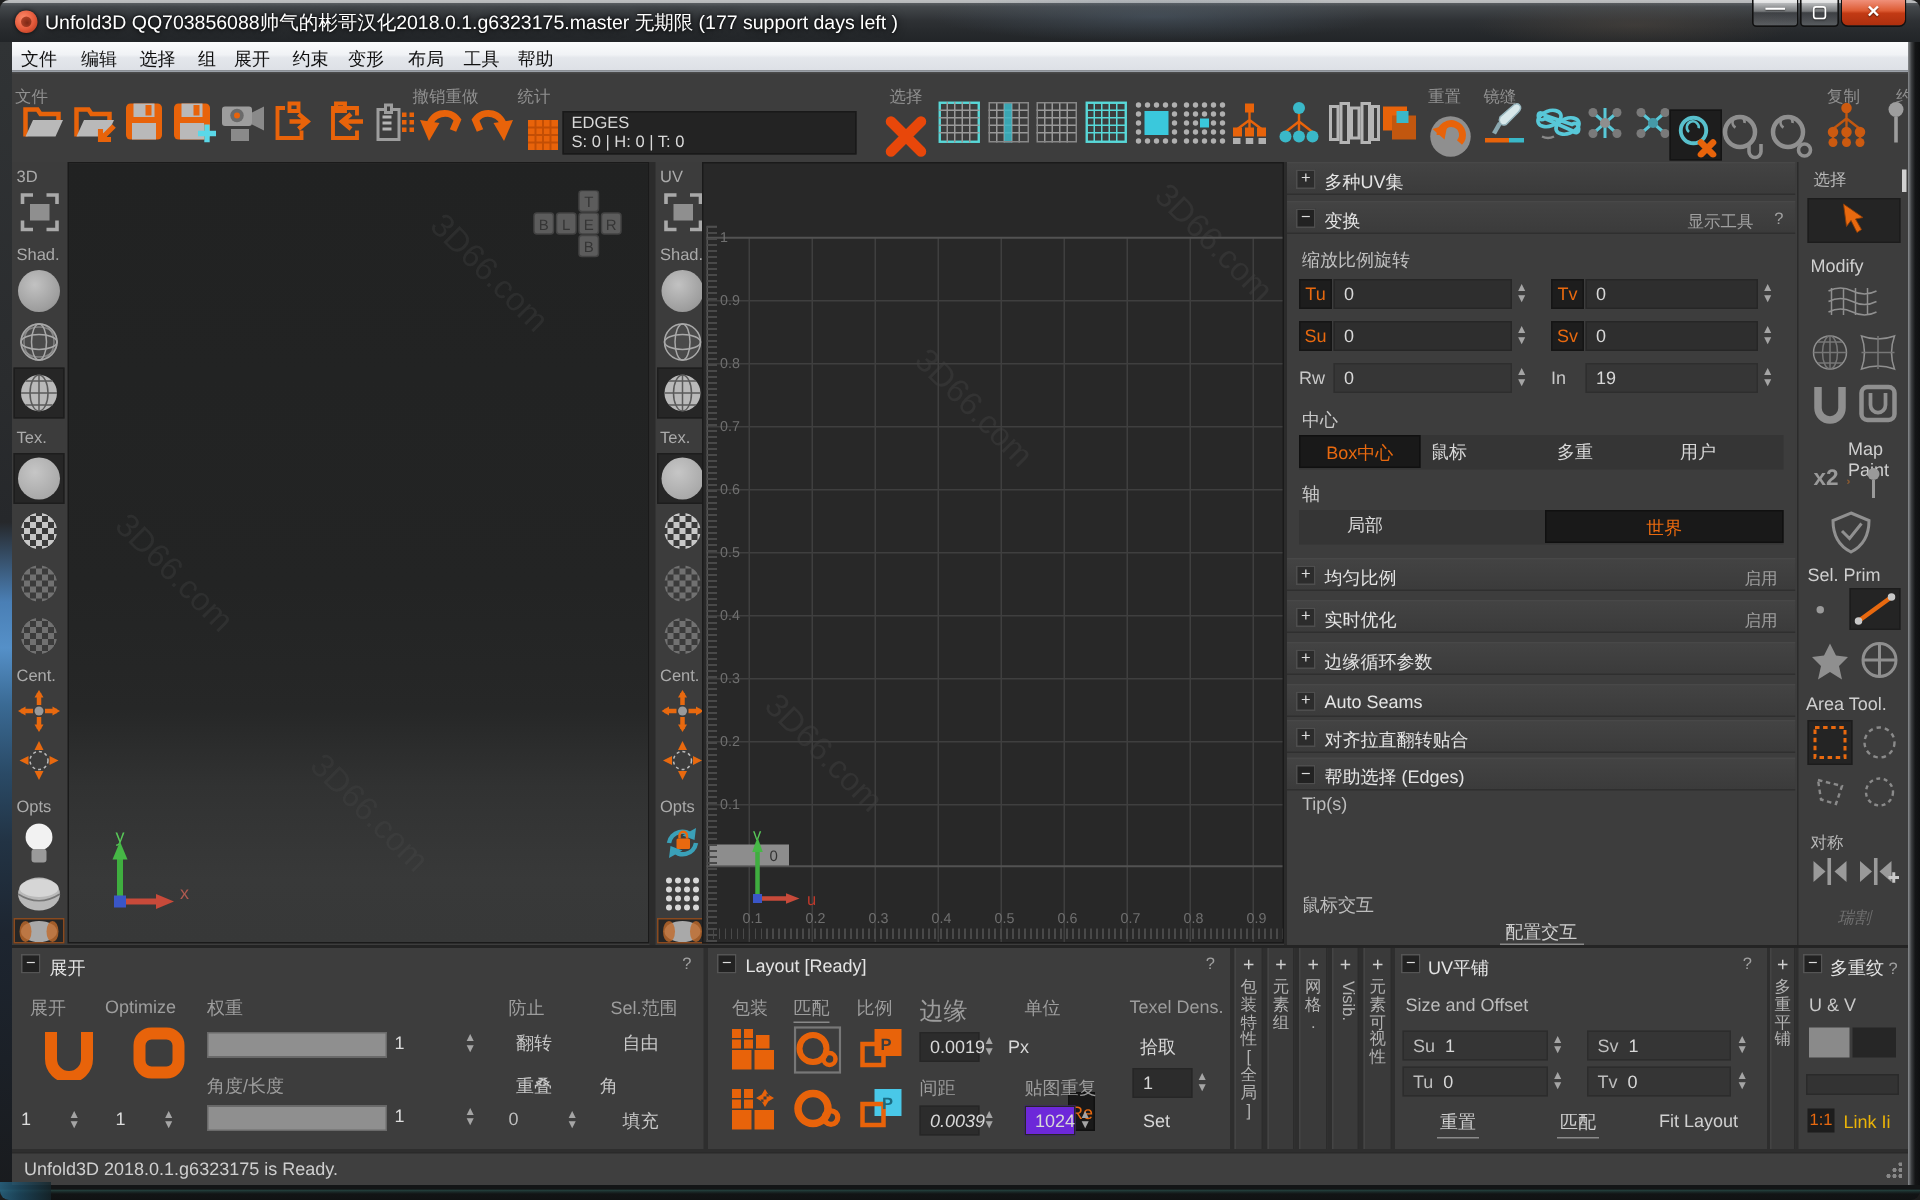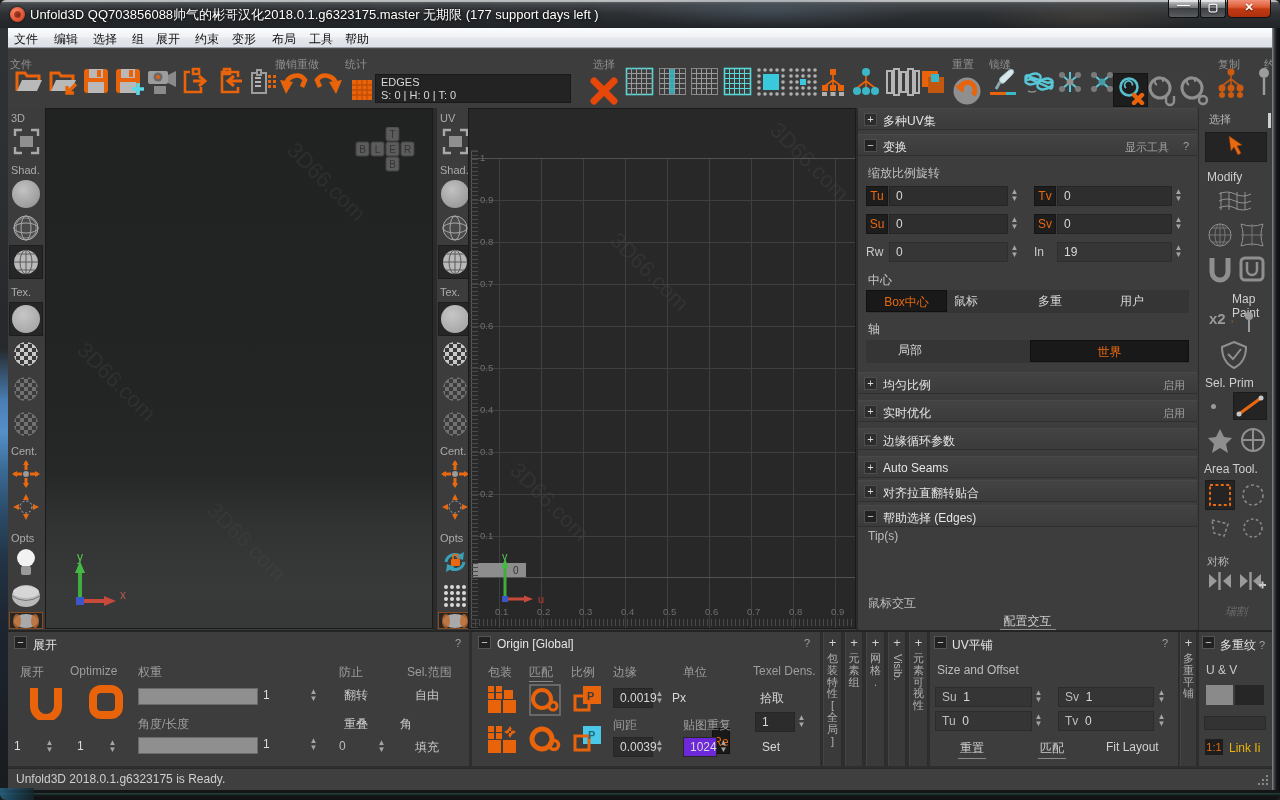--- a/index.html
+++ b/index.html
@@ -849,26 +849,26 @@
   <div class="btn-flat" style="left:336px;top:81px;width:44px;font-size:12px;color:#c9c9c9;">重叠</div>
   <div class="abs" style="left:331px;top:107px;color:#bdbdbd;font-size:12px;">0</div>
   <div class="spin" style="left:368px;top:105px;">▲<br>▼</div>
   <div class="btn-flat" style="left:407px;top:52px;width:44px;font-size:12px;color:#c9c9c9;">自由</div>
   <div class="btn-flat" style="left:392px;top:81px;width:44px;font-size:12px;color:#c9c9c9;">角</div>
   <div class="btn-flat" style="left:407px;top:104px;width:44px;font-size:12px;color:#c9c9c9;">填充</div>
  </div>
 
  <div class="bpanel" style="left:472px;top:632px;width:348px;height:134px;">
   <div class="pm abs" style="left:6px;top:4px;width:13px;height:13px;background:#222;border:1px solid #555;color:#ddd;font-size:11px;line-height:11px;text-align:center;">−</div>
-  <div class="abs" style="left:25px;top:5px;color:#e4e4e4;font-size:12px;">Origin [Global]</div>
+  <div class="abs" style="left:25px;top:5px;color:#e4e4e4;font-size:12px;">Layout [Ready]</div>
   <div class="abs" style="right:10px;top:5px;color:#a0a0a0;font-size:11px;">?</div>
   <div class="lblg" style="left:16px;top:32px;font-size:12px;">包装</div>
   <div class="lblg" style="left:57px;top:32px;font-size:12px;border-bottom:1px solid #888;">匹配</div>
   <div class="lblg" style="left:99px;top:32px;font-size:12px;">比例</div>
-  <div class="lblg" style="left:141px;top:32px;font-size:12px;">边缘</div>
+  <div class="lblg" style="left:141px;top:32px;font-size:16px;">边缘</div>
   <div class="lblg" style="left:211px;top:32px;font-size:12px;">单位</div>
   <div class="lblg" style="left:281px;top:32px;font-size:12px;">Texel Dens.</div>
   <svg class="abs" style="left:14px;top:52px" width="32" height="32" viewBox="0 0 32 32">
    <g fill="#e8630a">
           <rect x="2" y="16" width="13" height="13"></rect>
           <rect x="17" y="16" width="13" height="13"></rect>
           <rect x="2" y="2" width="6" height="6"></rect>
           <rect x="10" y="2" width="6" height="6"></rect>
           <rect x="2" y="9" width="6" height="6"></rect>
           <rect x="10" y="9" width="6" height="6"></rect>
@@ -904,21 +904,21 @@
   <svg class="abs" style="left:57px;top:92px" width="32" height="32" viewBox="0 0 32 32">
    <circle cx="13" cy="15" r="10" fill="none" stroke="#e8630a" stroke-width="5"></circle>
    <circle cx="25" cy="21" r="4.5" fill="none" stroke="#e8630a" stroke-width="3.5"></circle>
   </svg>
   <svg class="abs" style="left:99px;top:92px" width="32" height="32" viewBox="0 0 32 32">
    <rect x="12" y="2" width="18" height="18" fill="#49c8e8"></rect>
    <rect x="4" y="12" width="14" height="14" fill="none" stroke="#e8630a" stroke-width="3"></rect>
    <text x="17" y="15" fill="#1a6a80" font-size="11" font-weight="bold">P</text>
   </svg>
   <div class="lblg" style="left:141px;top:85px;font-size:12px;">间距</div>
-  <div class="fld" style="left:141px;top:105px;width:40px;background:#2c2c2c;">0.0039</div>
+  <div class="fld" style="left:141px;top:105px;width:40px;background:#2c2c2c;font-style:italic;">0.0039</div>
   <div class="spin" style="left:182px;top:105px;">▲<br>▼</div>
   <div class="lblg" style="left:211px;top:85px;font-size:12px;">贴图重复</div>
   <div class="fld" style="left:211px;top:105px;width:34px;background:#6d28d9;">1024</div>
   <div class="spin" style="left:246px;top:105px;">▲<br>▼</div>
   <div class="fld" style="left:283px;top:80px;width:40px;background:#2c2c2c;">1</div>
   <div class="spin" style="left:324px;top:80px;">▲<br>▼</div>
   <div class="btn-flat" style="left:290px;top:104px;width:36px;font-size:12px;">Set</div>
  </div>
 
  <div class="bpanel vstrip" style="left:823px;top:632px;width:19px;height:134px;">

